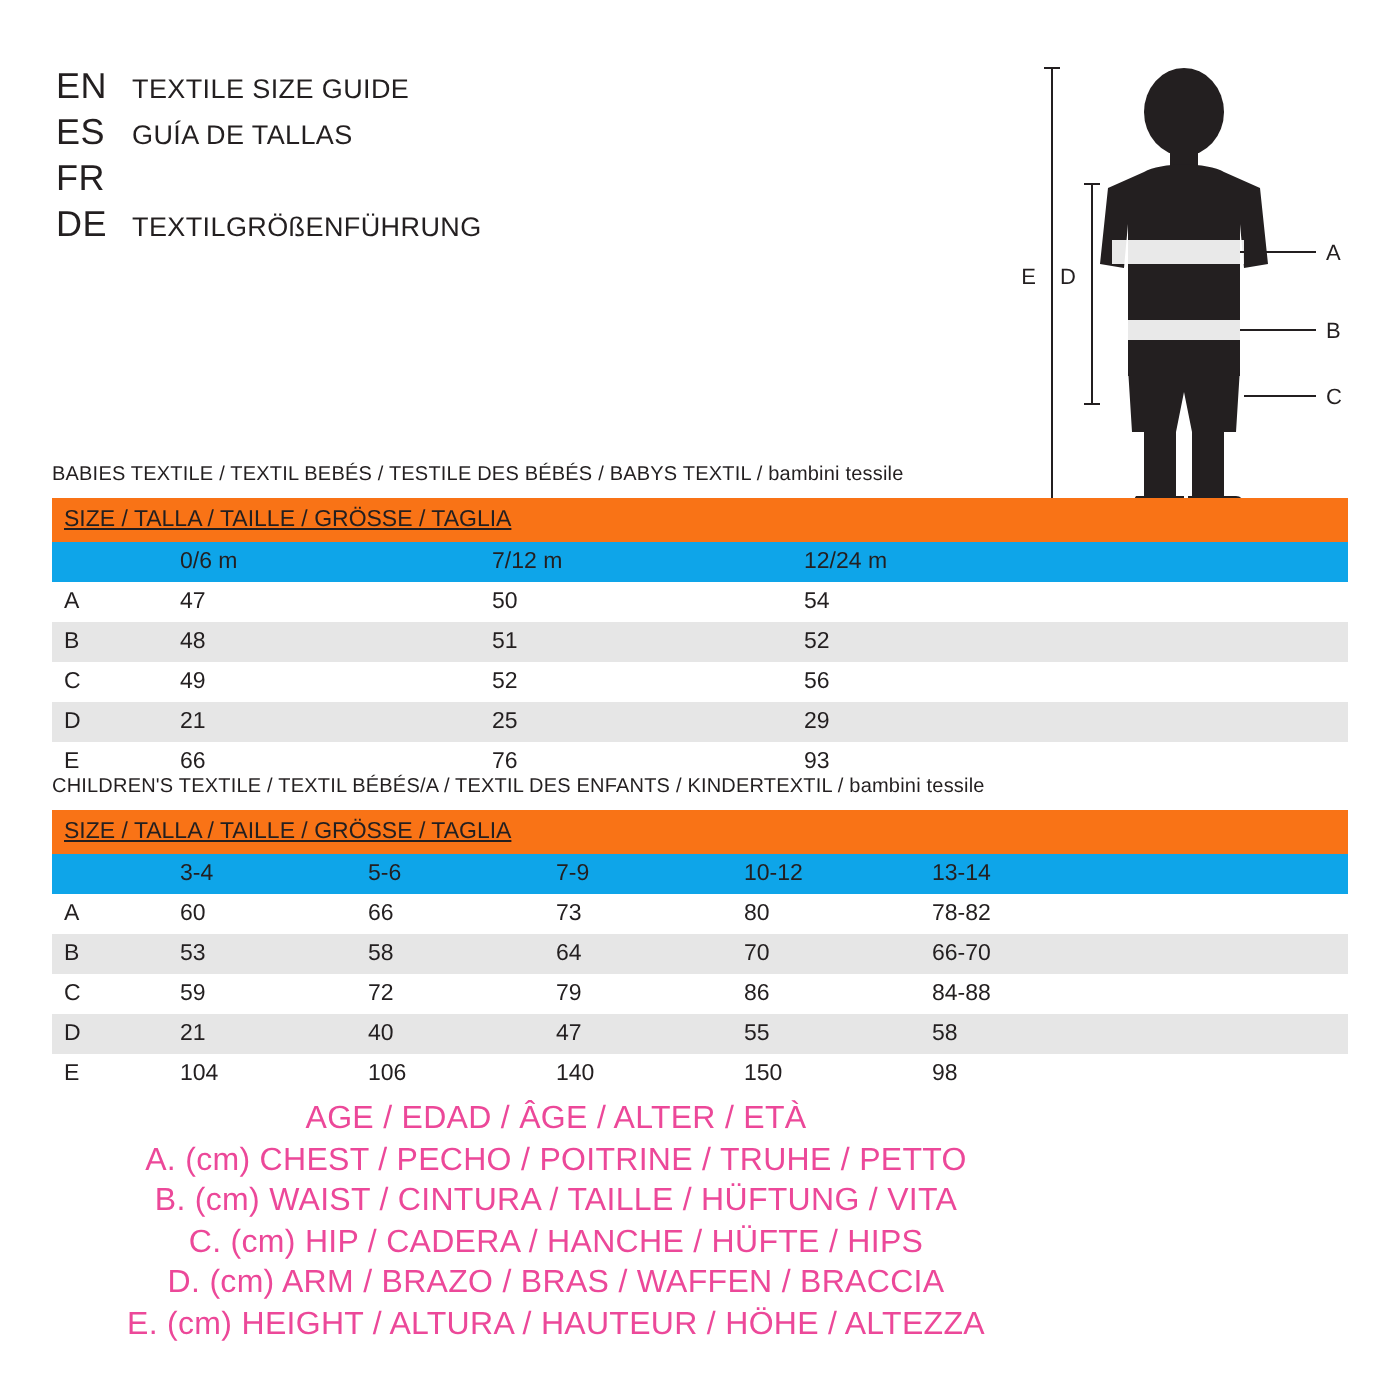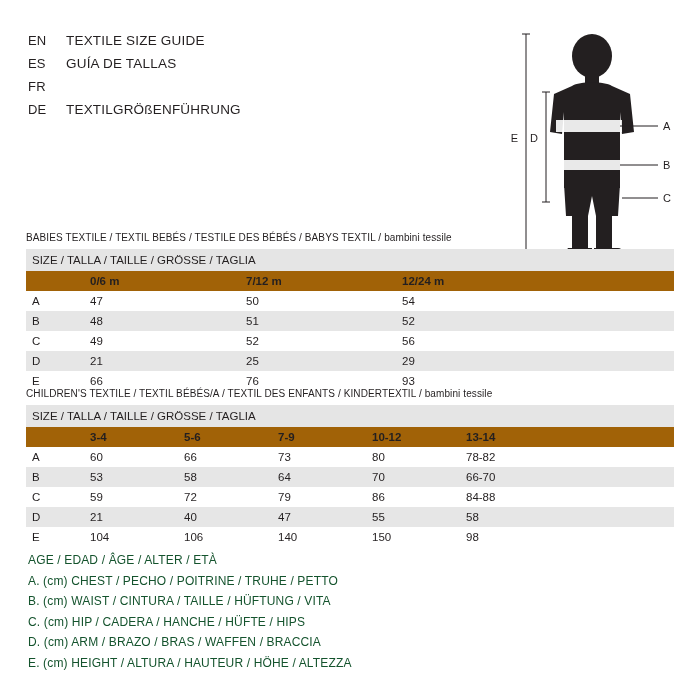--- a/index.html
+++ b/index.html
@@ -28,21 +28,21 @@
     top: 33px;
     width: 440px;
   }
   .lang-row {
     display: flex;
     align-items: baseline;
     height: 23px;
   }
   .lang-code {
     width: 38px;
-    font-size: 13px;
+    font-size: 18px;
     letter-spacing: 0.2px;
   }
   .lang-text {
     font-size: 13.5px;
     letter-spacing: 0.2px;
   }
 
   
   .figure-area {
     position: absolute;
@@ -75,48 +75,49 @@
     font-size: 11.5px;
   }
   table.size-table td {
     padding: 2px 0 2px 6px;
     height: 16px;
     line-height: 14px;
     color: #231f20;
     white-space: nowrap;
   }
   tr.head-row td {
-    background: #e5e5e5;
+    background: #f97316;
     font-size: 11.5px;
     padding-top: 3px;
     padding-bottom: 3px;
+    text-decoration: underline;
   }
   tr.sub-row td {
-    background: #a16207;
-    font-weight: bold;
+    background: #0ea5e9;
   }
   tr.alt td {
     background: #e6e6e6;
   }
   tr.plain td {
     background: #ffffff;
   }
 
   
   .legend {
     position: absolute;
     left: 28px;
     top: 550px;
     width: 500px;
   }
   .legend-line {
-    font-size: 12px;
+    font-size: 16px;
     line-height: 20.5px;
     letter-spacing: 0.15px;
-    color: #14532d;
+    color: #ec4899;
+    text-align: center;
   }
 </style>
 </head>
 <body>
 
 <div class="page">
 
   <div class="lang-block">
     <div class="lang-row">
       <span class="lang-code">EN</span>

